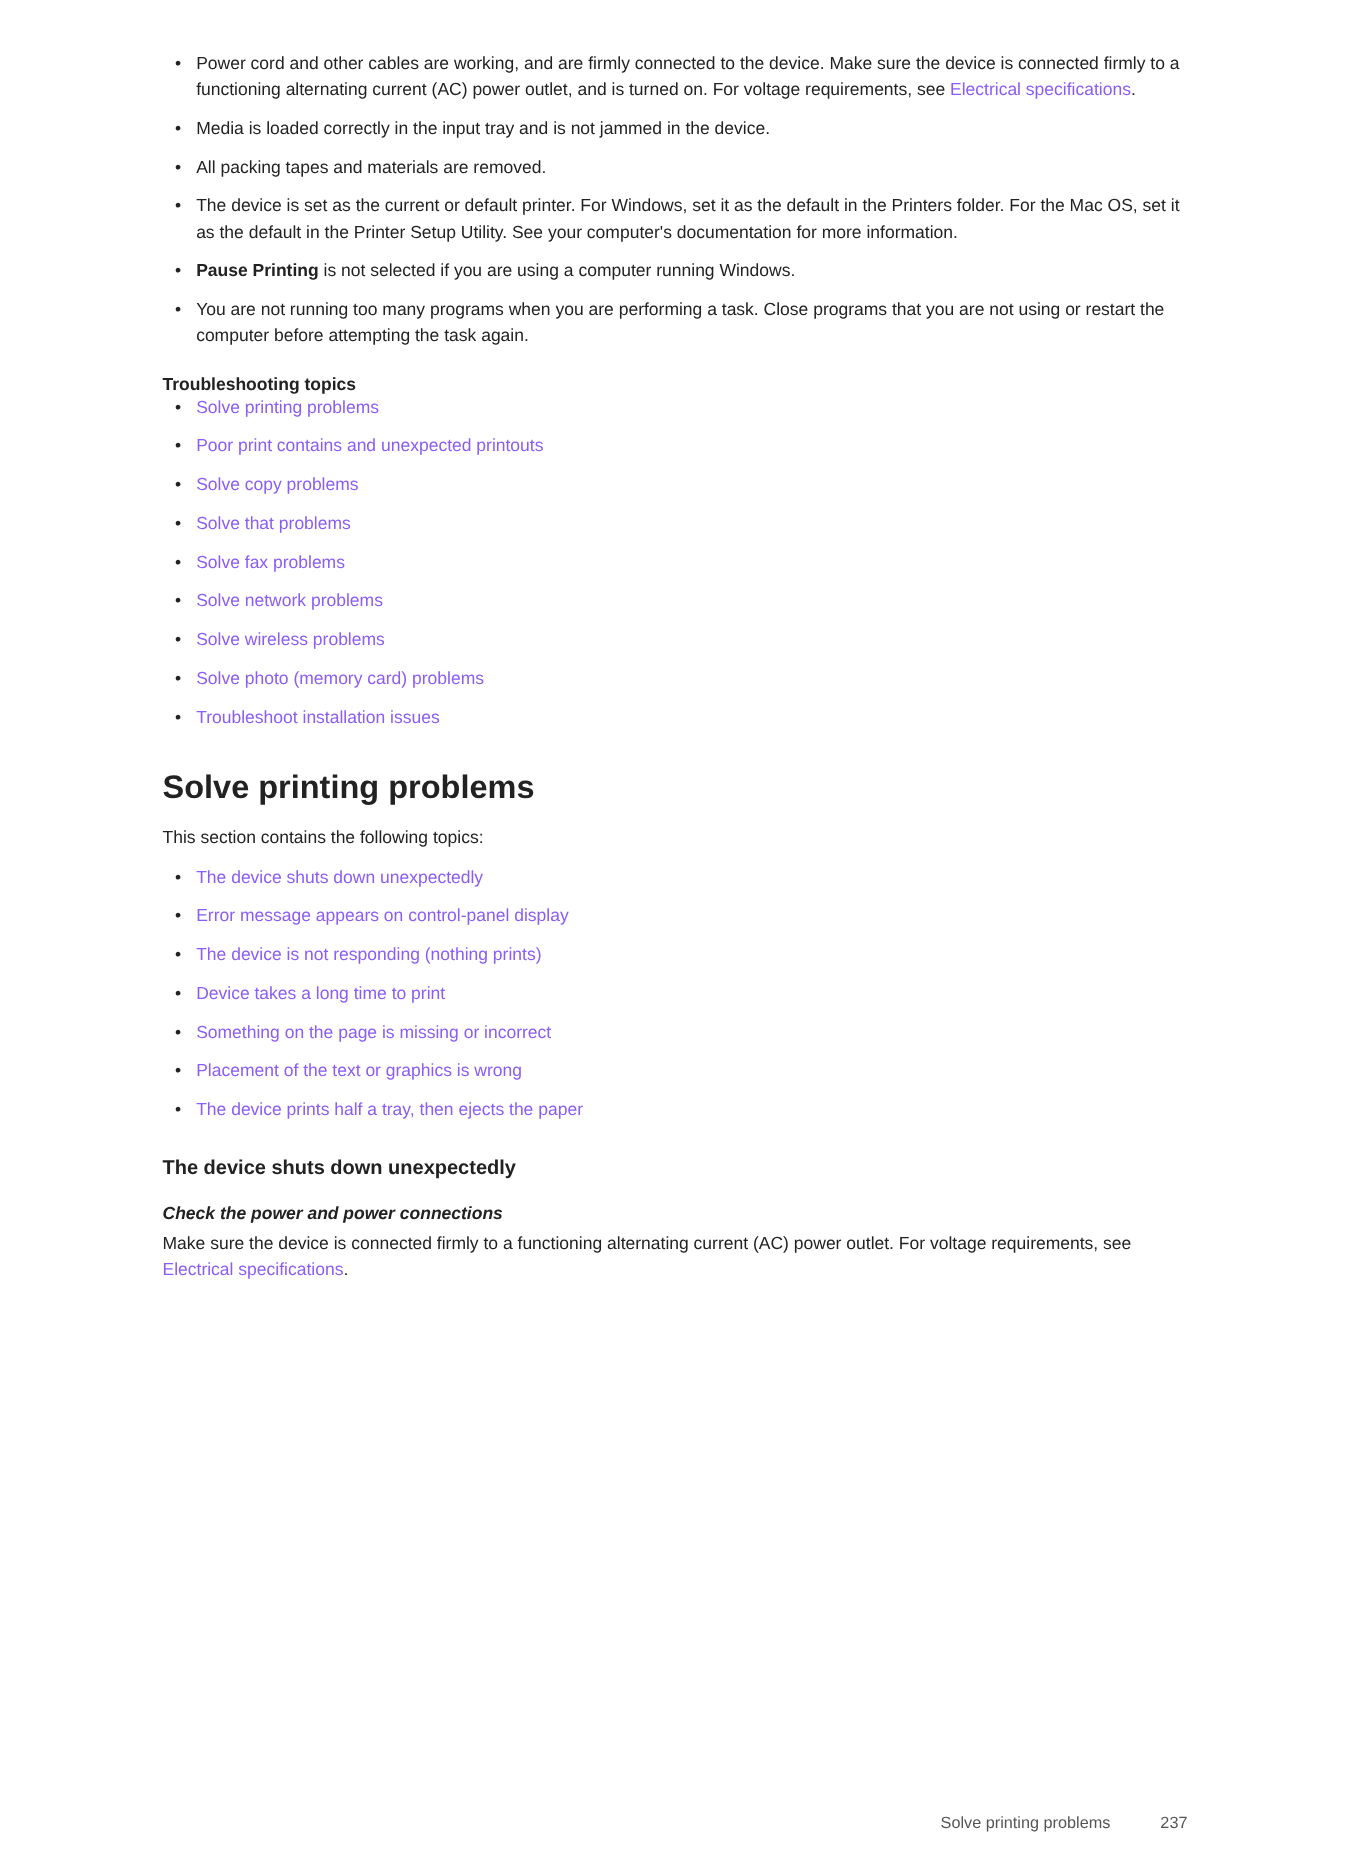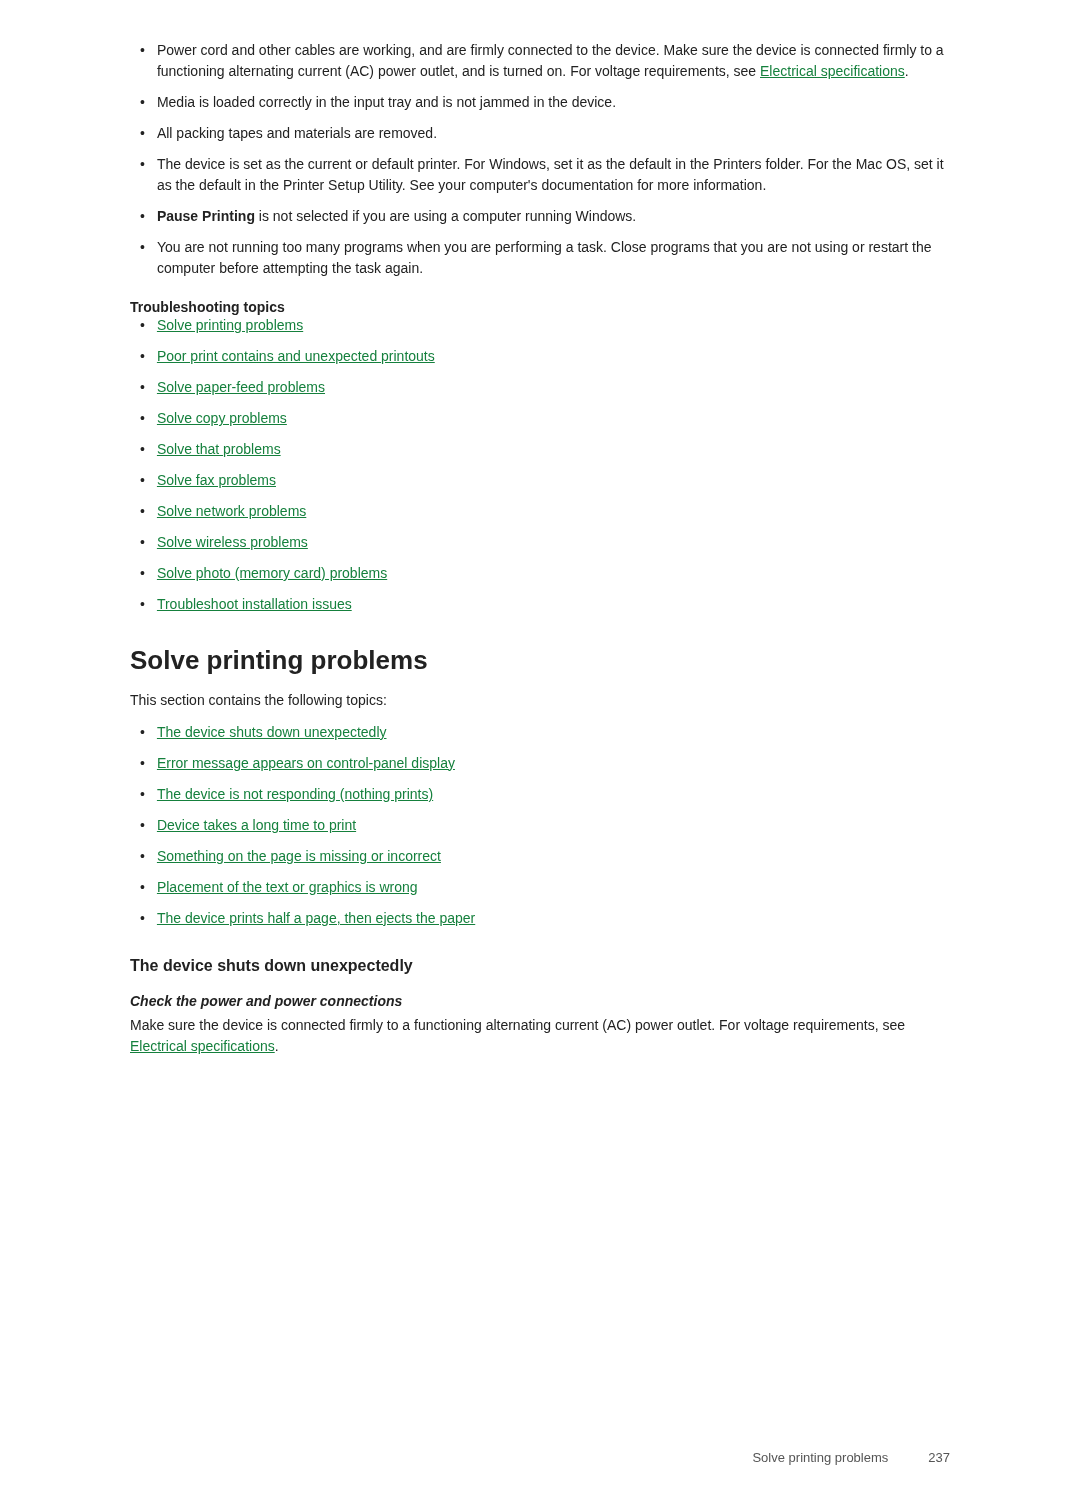--- a/index.html
+++ b/index.html
@@ -43,22 +43,21 @@
       font-size: 14px;
       line-height: 1.5;
     }
 
     .bullet-list li .item-text {
       line-height: 1.5;
       flex: 1;
     }
 
     a.link {
-      color: #15803d;
-      text-decoration: underline;
+      color: #8b5cf6;
       cursor: pointer;
     }
 
     .section-heading {
       font-weight: bold;
       font-size: 14px;
       margin: 20px 0 0 0;
     }
 
     .section-title-large {
@@ -145,23 +144,20 @@
   <div class="section-heading">Troubleshooting topics</div>
 
   <ul class="bullet-list" id="tt-list">
   <li>
         <span class="item-text"><a class="link">Solve printing problems</a></span>
       </li>
       <li>
         <span class="item-text"><a class="link">Poor print contains and unexpected printouts</a></span>
       </li>
       <li>
-        <span class="item-text"><a class="link">Solve paper-feed problems</a></span>
-      </li>
-      <li>
         <span class="item-text"><a class="link">Solve copy problems</a></span>
       </li>
       <li>
         <span class="item-text"><a class="link">Solve that problems</a></span>
       </li>
       <li>
         <span class="item-text"><a class="link">Solve fax problems</a></span>
       </li>
       <li>
         <span class="item-text"><a class="link">Solve network problems</a></span>
@@ -194,21 +190,21 @@
       <li>
         <span class="item-text"><a class="link">Device takes a long time to print</a></span>
       </li>
       <li>
         <span class="item-text"><a class="link">Something on the page is missing or incorrect</a></span>
       </li>
       <li>
         <span class="item-text"><a class="link">Placement of the text or graphics is wrong</a></span>
       </li>
       <li>
-        <span class="item-text"><a class="link">The device prints half a page, then ejects the paper</a></span>
+        <span class="item-text"><a class="link">The device prints half a tray, then ejects the paper</a></span>
       </li>
     </ul>
 
   <div class="section-title-medium">The device shuts down unexpectedly</div>
 
   <div class="section-title-small">Check the power and power connections</div>
 
   <p class="body-text">
     <span>Make sure the device is connected firmly to a functioning alternating current (AC) power outlet. For voltage requirements, see </span><a class="link">Electrical specifications</a><span>.</span>
   </p>

